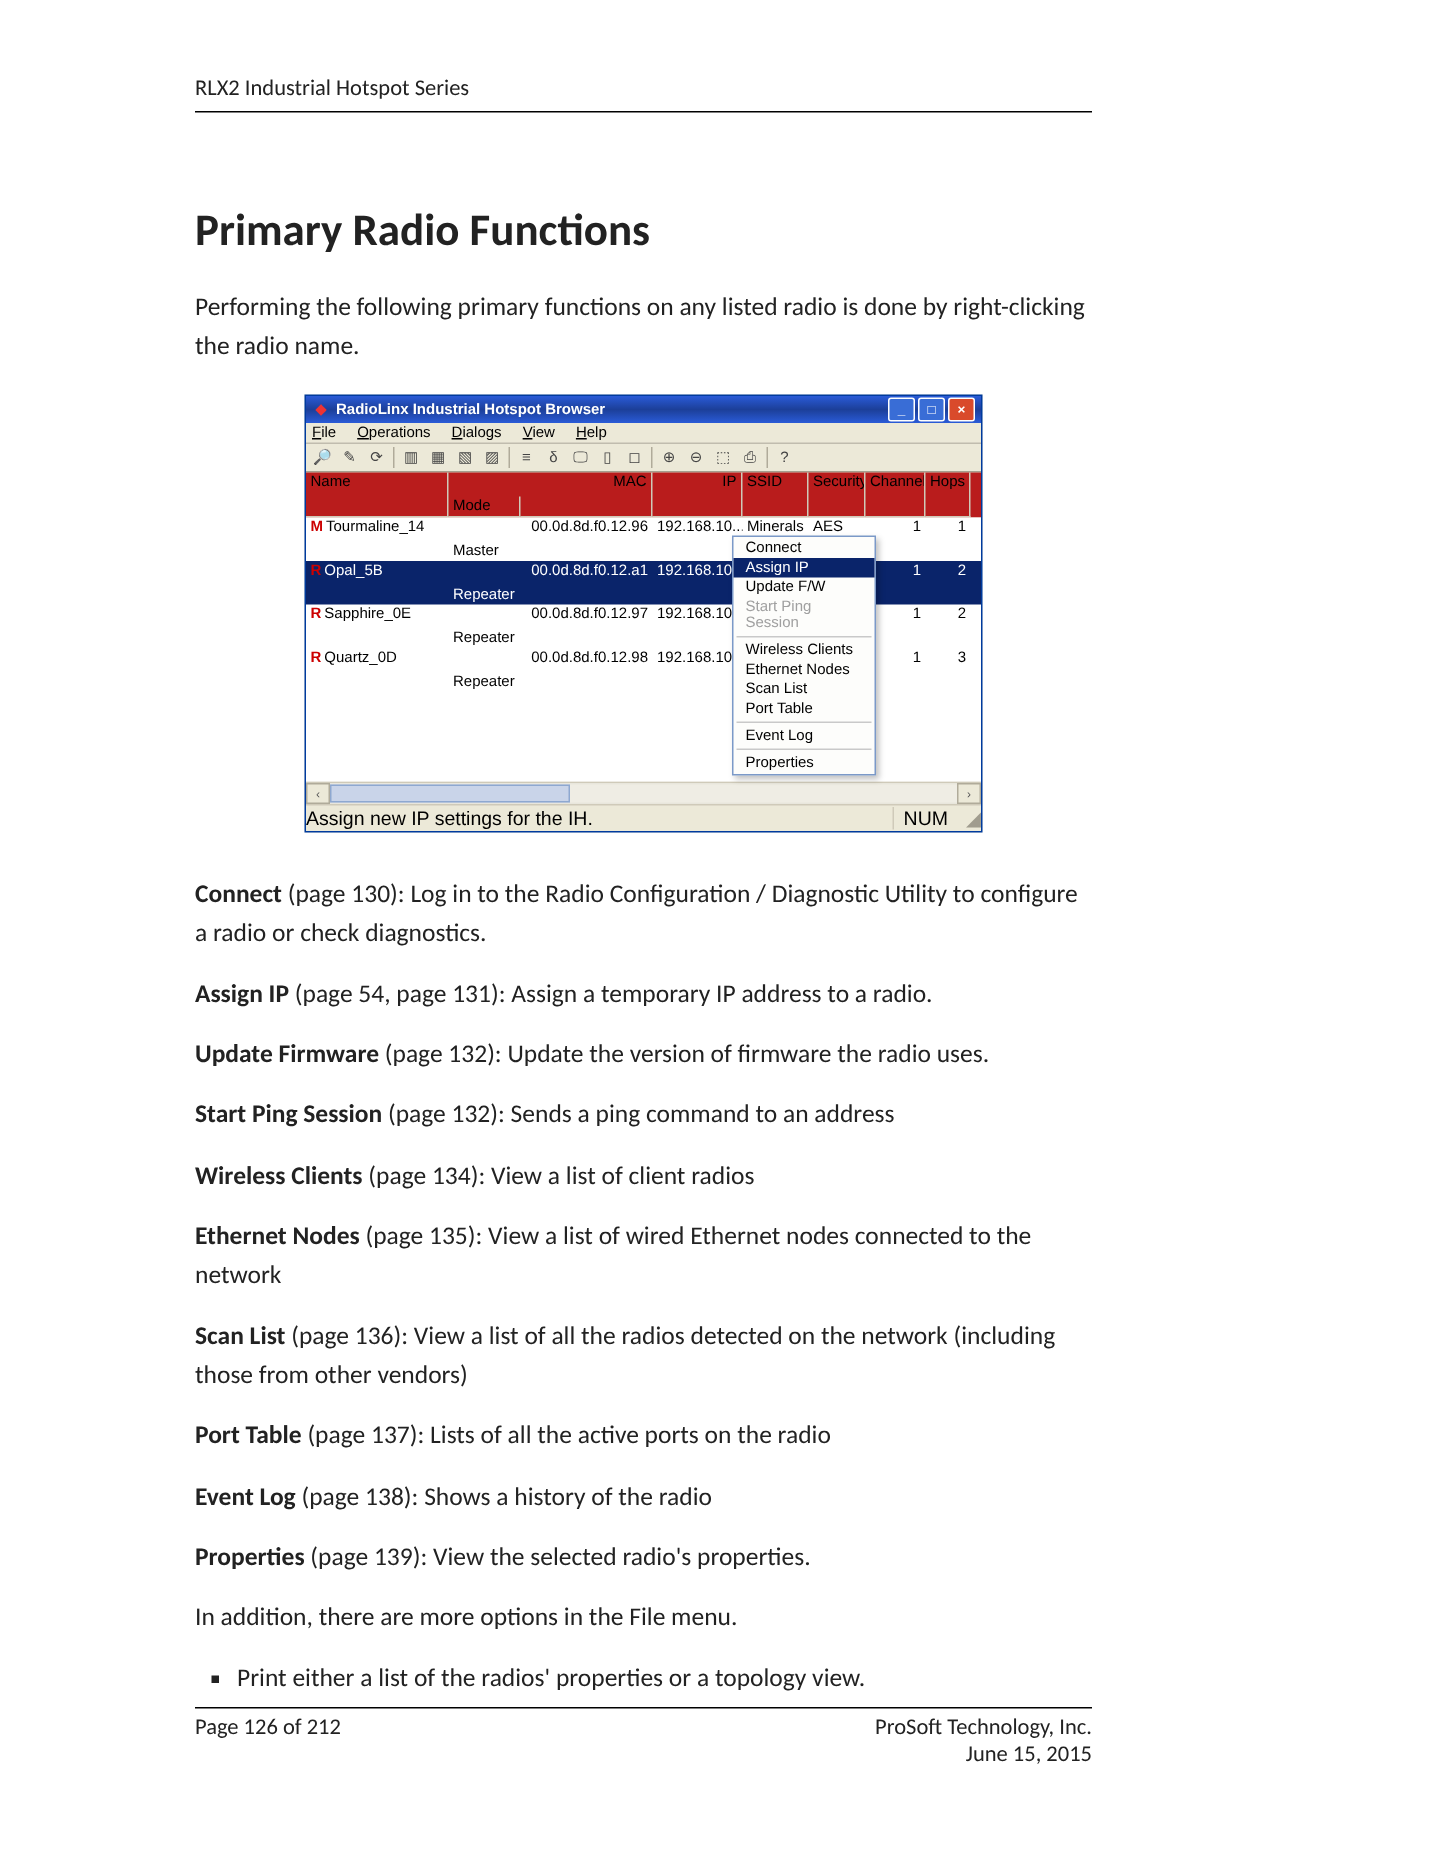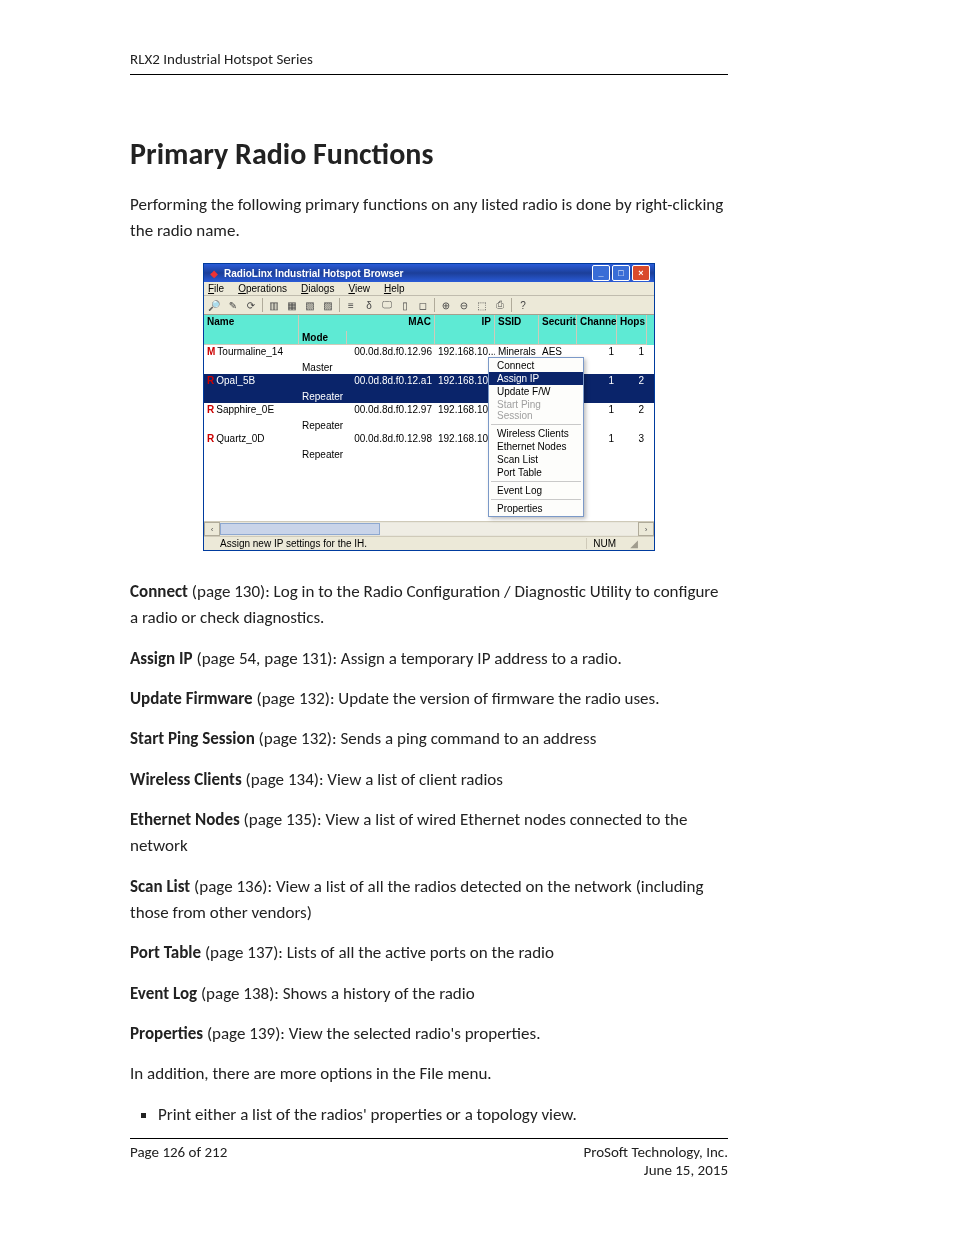--- a/index.html
+++ b/index.html
@@ -89,23 +89,22 @@
   .tool-icon {
     width: 14px; height: 14px;
     display: inline-flex; align-items: center; justify-content: center;
     font-size: 10px; color: #444;
   }
   .tool-sep {
     width: 1px; height: 14px; background: #b0ab9a;
   }
   .listhead {
     display: flex;
-    background: #5eead4;
+    background: #b91c1c;
     font-size: 10px;
-    font-weight: bold;
   }
   .listhead div, .row div {
     padding: 1px 3px;
     box-sizing: border-box;
     white-space: nowrap;
     overflow: hidden;
   }
   .listhead div {
     border-right: 1px solid #cfcab9;
     border-bottom: 1px solid #cfcab9;
@@ -174,22 +173,22 @@
     position: absolute; left: 0; top: 0;
     width: 160px; height: 100%;
     background: #c9d4e9;
     border: 1px solid #8ea8d0;
     box-sizing: border-box;
   }
   .statusbar {
     display: flex;
     background: #ece9d8;
     border-top: 1px solid #cfcab9;
-    font-size: 10px;
-    padding: 1px 16px;
+    font-size: 13px;
+    padding: 1px 0;
   }
   .statusbar .status-right {
     margin-left: auto;
     border-left: 1px solid #cfcab9;
     padding: 0 6px;
   }
   .statusbar .resize {
     width: 12px;
     color: #a09c8e;
     text-align: right;

